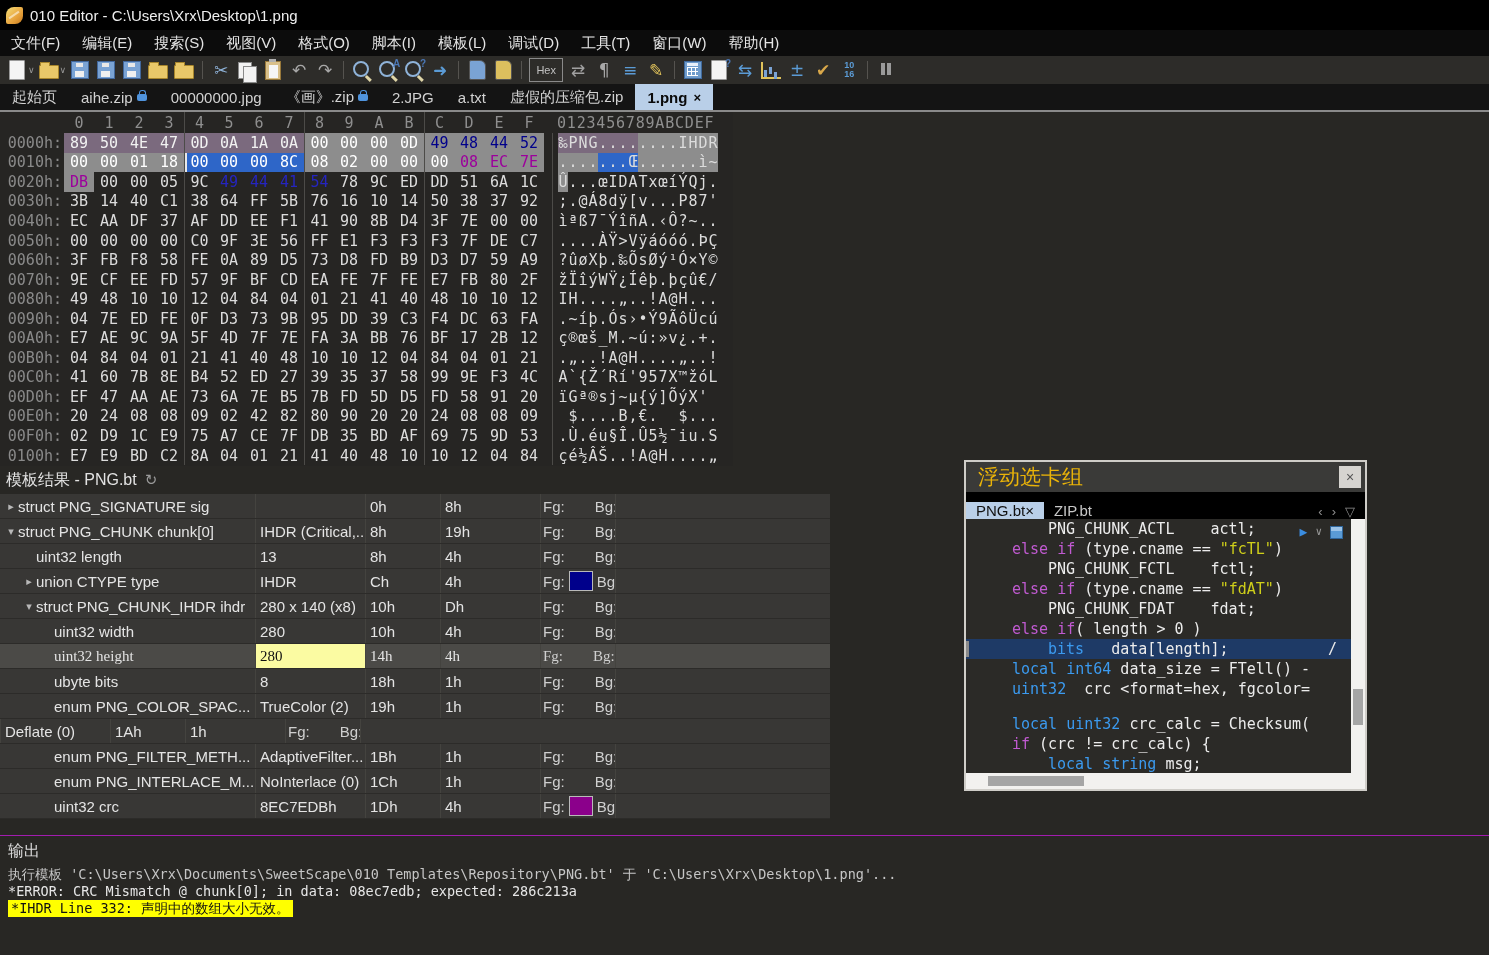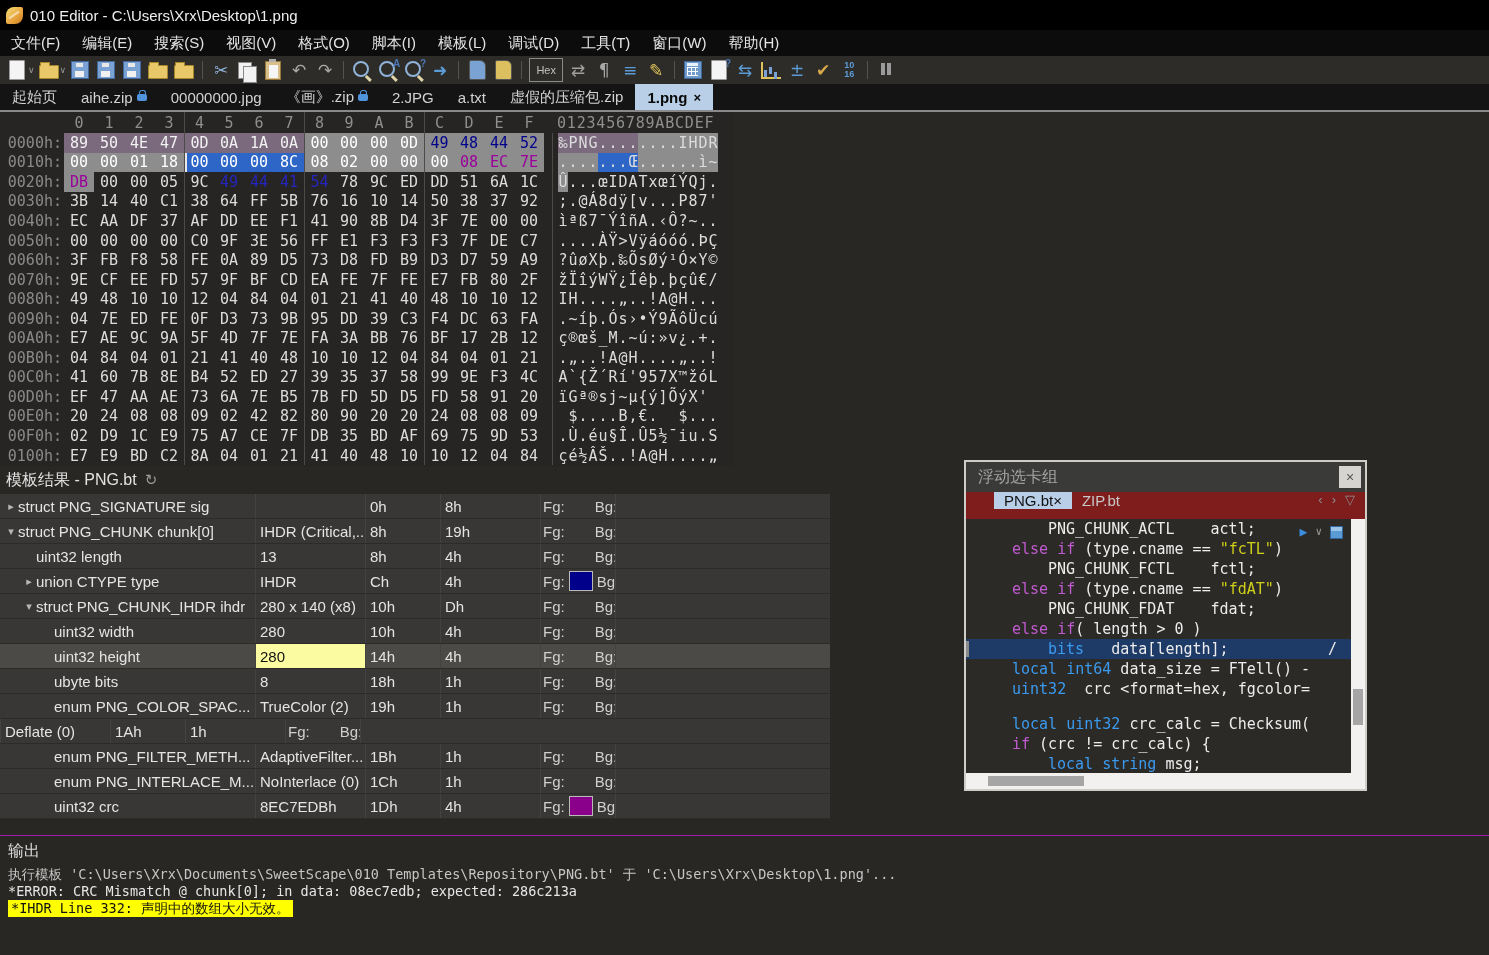--- a/index.html
+++ b/index.html
@@ -71,35 +71,35 @@
   .hx-ascii{display:flex;margin-left:8px;border-left:1px solid #4c4b48;padding-left:5px;height:100%;align-items:center;}
   .hx-ch{width:10px;text-align:center;flex:0 0 auto;color:#dcdcdc;height:100%;display:flex;align-items:center;justify-content:center;}
   .hx-ascii-header{margin-left:8px;padding-left:5px;letter-spacing:0.8px;color:#8f8f8f;}
   
   #tplpanel{position:absolute;left:0;top:466px;width:830px;height:362px;overflow:hidden;background:#282724;}
   #tpl-title{height:28px;display:flex;align-items:center;color:#e2e2e2;font-size:16px;padding-left:6px;}
   #tpl-title .refresh{color:#9a9a9a;margin-left:8px;font-size:15px;}
   .tpl-grid{display:flex;height:26px;align-items:stretch;background:#403f3d;border-bottom:1px solid #2a2a28;}
   .tpl-col{border-left:1px solid #4e4d4a;display:flex;align-items:center;justify-content:center;color:#d8d8d8;font-size:15px;box-sizing:border-box;}
   .tpl-row{display:flex;height:24px;background:#383735;border-bottom:1px solid #2c2b29;align-items:stretch;font-size:15px;color:#e4e4e4;}
-  .tpl-row.sel{background:#4b4a47;}
+  .tpl-row.sel{background:#4b4a47;font-family:Liberation Serif, serif;}
   .tpl-cell{border-left:1px solid #44433f;display:flex;align-items:center;padding:0 4px;box-sizing:border-box;overflow:hidden;white-space:nowrap;}
   .tpl-cell.name{border-left:none;}
   .tw-arrow{color:#b8b8b8;width:14px;font-size:11px;flex:0 0 auto;text-align:center;}
   .tpl-cell.val.edit{background:#fbfba2;color:#111;}
   .fg-lab,.bg-lab{color:#cfcfcf;}
   .swatch{width:22px;height:18px;margin:0 4px;border:1px solid #b9b9b9;flex:0 0 auto;}
   .swatch.none{border:none;background:transparent;}
   
   #floatwin{position:absolute;left:964px;top:460px;width:403px;height:331px;background:#2b2a27;
     border:2px solid #cfcdc8;box-sizing:border-box;}
   #fw-titlebar{height:30px;background:#3a3a38;display:flex;align-items:center;padding:0 4px 0 12px;}
-  #fw-title{color:#a3a3a3;font-size:16px;flex:1;}
+  #fw-title{color:#eab308;font-size:21px;flex:1;}
   #fw-close{width:22px;height:22px;background:#d6d4d0;color:#555;display:flex;align-items:center;justify-content:center;font-size:14px;}
-  #fw-tabbar{height:27px;background:#7f1d1d;display:flex;align-items:flex-start;padding-left:28px;}
+  #fw-tabbar{height:27px;background:#000000;display:flex;align-items:flex-end;}
   .fw-tab{display:flex;align-items:center;padding:0 10px;font-size:15px;color:#c8c8c8;}
   .fw-tab.active{background:#b9cfe8;color:#111;}
   .fw-nav{margin-left:auto;display:flex;align-items:center;color:#8f8f8f;font-size:13px;gap:9px;padding-right:10px;}
   #fw-code{position:relative;height:254px;overflow:hidden;font-family:"DejaVu Sans Mono",monospace;font-size:15px;}
   .code-line{height:20px;line-height:20px;white-space:pre;color:#ececec;padding-left:10px;}
   .code-line.sel{background:#1e3a66;position:relative;}
   .code-line.sel::before{content:"";position:absolute;left:0;top:2px;width:3px;height:16px;background:#8a8a8a;}
   .tk-k{color:#3b9aef;}
   .tk-c{color:#c05ad0;}
   .tk-s{color:#cfcf1a;}

